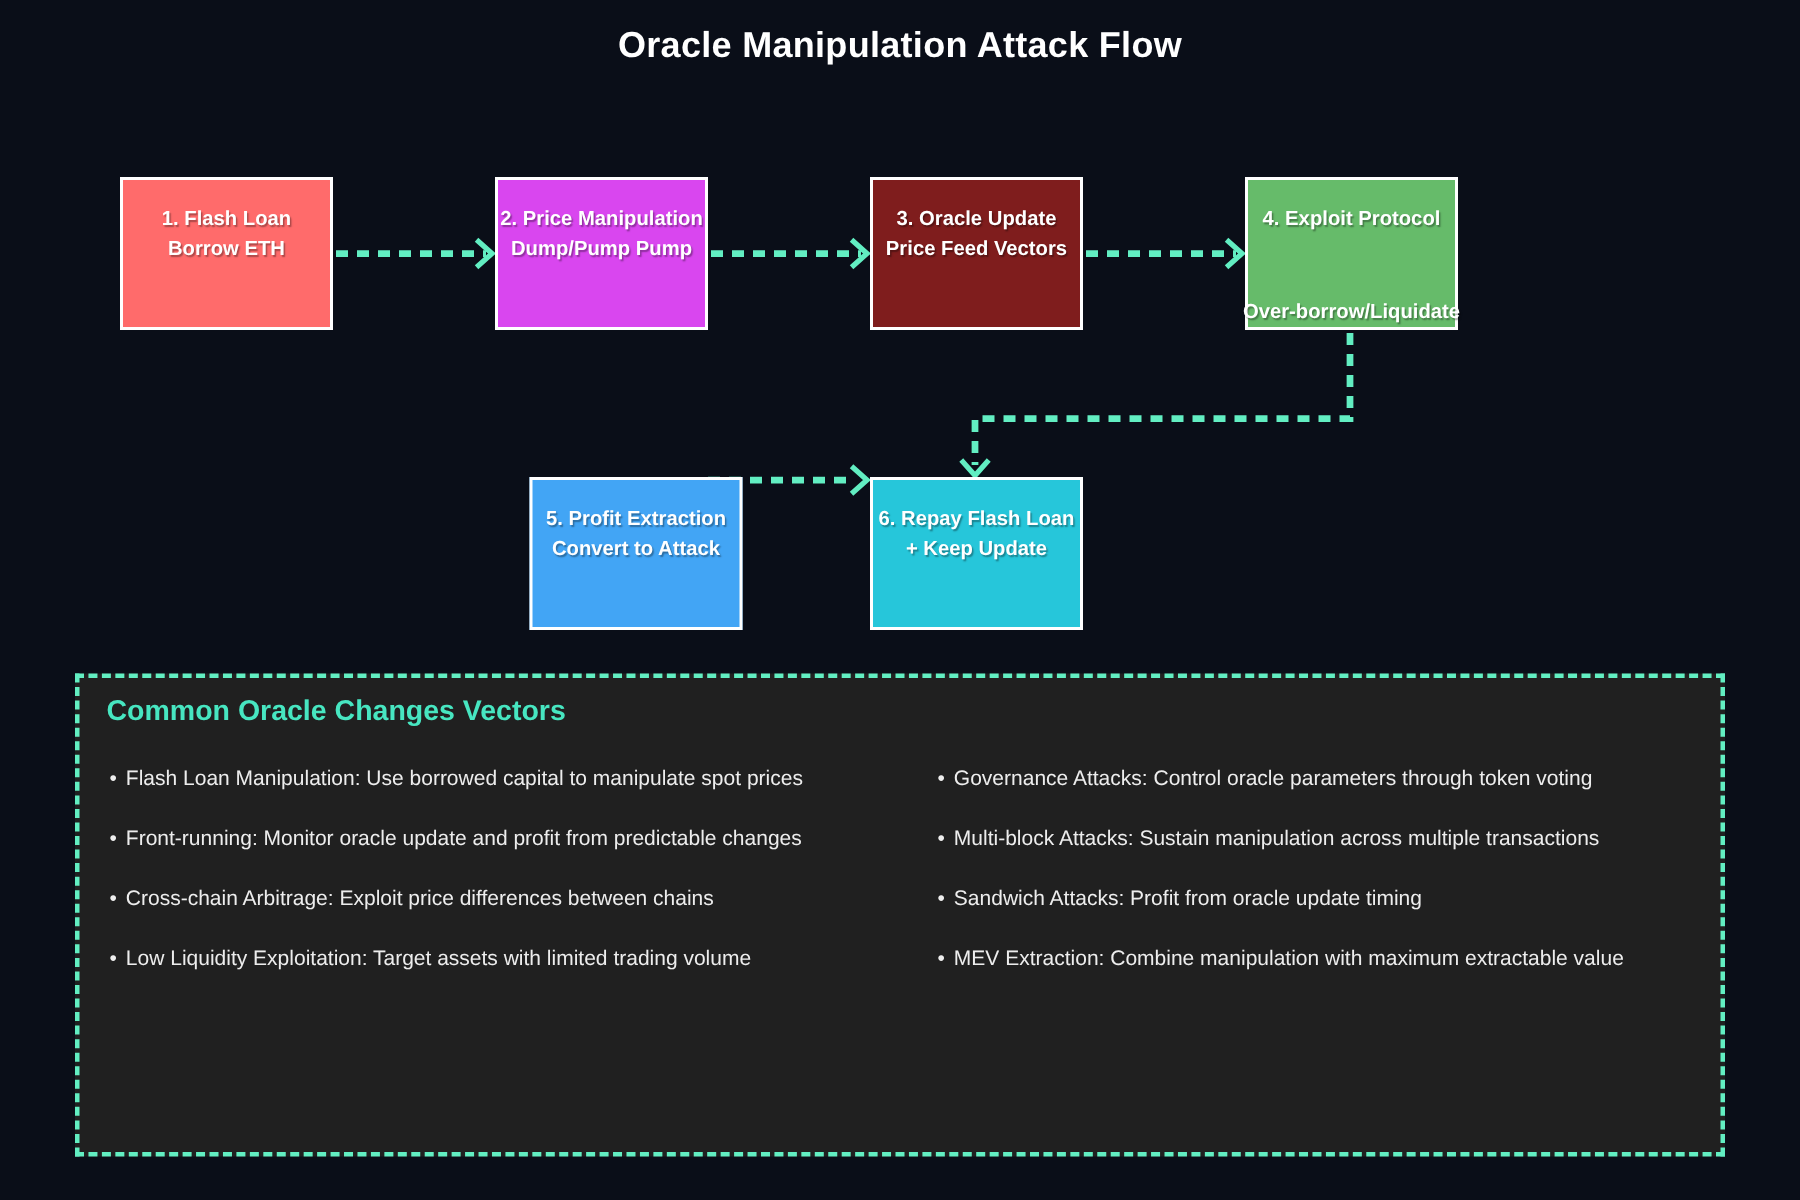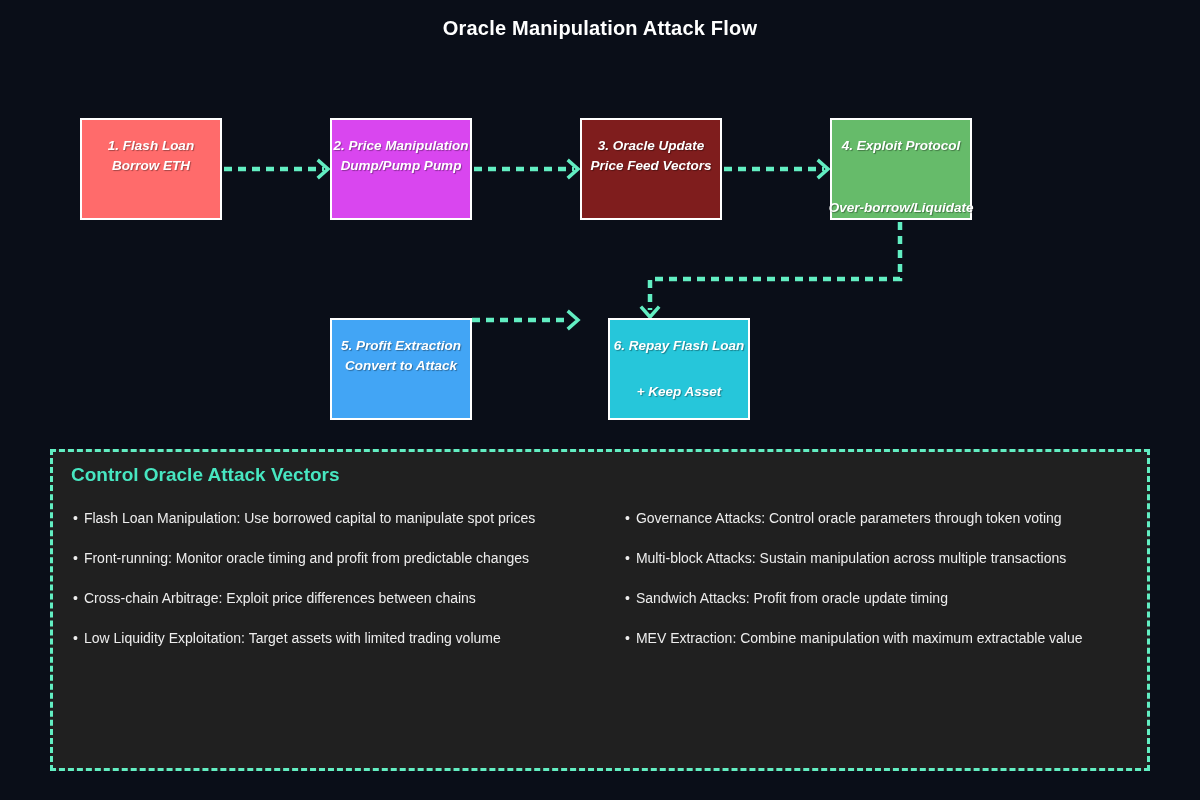--- a/index.html
+++ b/index.html
@@ -10,21 +10,21 @@
     position: relative;
     overflow: hidden;
   }
   .stage { position: absolute; inset: 0; width: 1200px; height: 800px; }
 
   .main-title {
     position: absolute;
     top: 17px; left: 0; width: 1200px;
     text-align: center;
     color: #ffffff;
-    font-size: 20px;
+    font-size: 24px;
     font-weight: bold;
     letter-spacing: 0.2px;
   }
 
   svg.edges { position: absolute; inset: 0; z-index: 1; pointer-events: none; }
 
   .node {
     position: absolute;
     width: 142px; height: 102px;
     border: 2px solid #ffffff;
@@ -34,28 +34,27 @@
     align-items: center;
     padding-top: 16px;
   }
   .node .node-line {
     color: #ffffff;
     font-size: 13.5px;
     font-weight: bold;
     line-height: 20px;
     white-space: nowrap;
     text-shadow: 1px 1px 1px rgba(0,0,0,0.35);
-    font-style: italic;
   }
   .n1 { left: 80px;  top: 118px; }
   .n2 { left: 330px; top: 118px; }
   .n3 { left: 580px; top: 118px; }
   .n4 { left: 830px; top: 118px; }
   .n5 { left: 330px; top: 318px; }
-  .n6 { left: 608px; top: 318px; gap: 26px; }
+  .n6 { left: 580px; top: 318px; }
 
   .vectors-panel {
     position: absolute;
     left: 50px; top: 449px;
     width: 1100px; height: 322px;
     background: #202020;
     border: 3px dashed #62eec2;
     z-index: 2;
   }
   .panel-title {
@@ -117,40 +116,40 @@
     <span class="node-line">Dump/Pump Pump</span>
   </div>
   <div class="node n3" style="background: #7f1d1d;">
     <span class="node-line">3. Oracle Update</span>
     <span class="node-line">Price Feed Vectors</span>
   </div>
   <div class="node n4" style="background: rgb(102, 187, 106); justify-content: space-between;">
     <span class="node-line">4. Exploit Protocol</span>
     <span class="node-line">Over-borrow/Liquidate</span>
   </div>
-  <div class="node n5" style="background: rgb(66, 165, 245);">
+  <div class="node n5" style="background: rgb(66, 165, 245); margin-left: 23px;">
     <span class="node-line">5. Profit Extraction</span>
     <span class="node-line">Convert to Attack</span>
   </div>
   <div class="node n6" style="background: rgb(38, 198, 218);">
     <span class="node-line">6. Repay Flash Loan</span>
-    <span class="node-line">+ Keep Asset</span>
+    <span class="node-line">+ Keep Update</span>
   </div>
 
   <div class="vectors-panel">
-    <div class="panel-title">Control Oracle Attack Vectors</div>
+    <div class="panel-title">Common Oracle Changes Vectors</div>
     <div class="vector-columns">
       <div class="vector-col col-left">
         <div class="vector-item">
           <span class="bullet">•</span>
           <span>Flash Loan Manipulation: Use borrowed capital to manipulate spot prices</span>
         </div>
         <div class="vector-item">
           <span class="bullet">•</span>
-          <span>Front-running: Monitor oracle timing and profit from predictable changes</span>
+          <span>Front-running: Monitor oracle update and profit from predictable changes</span>
         </div>
         <div class="vector-item">
           <span class="bullet">•</span>
           <span>Cross-chain Arbitrage: Exploit price differences between chains</span>
         </div>
         <div class="vector-item">
           <span class="bullet">•</span>
           <span>Low Liquidity Exploitation: Target assets with limited trading volume</span>
         </div>
       </div>

